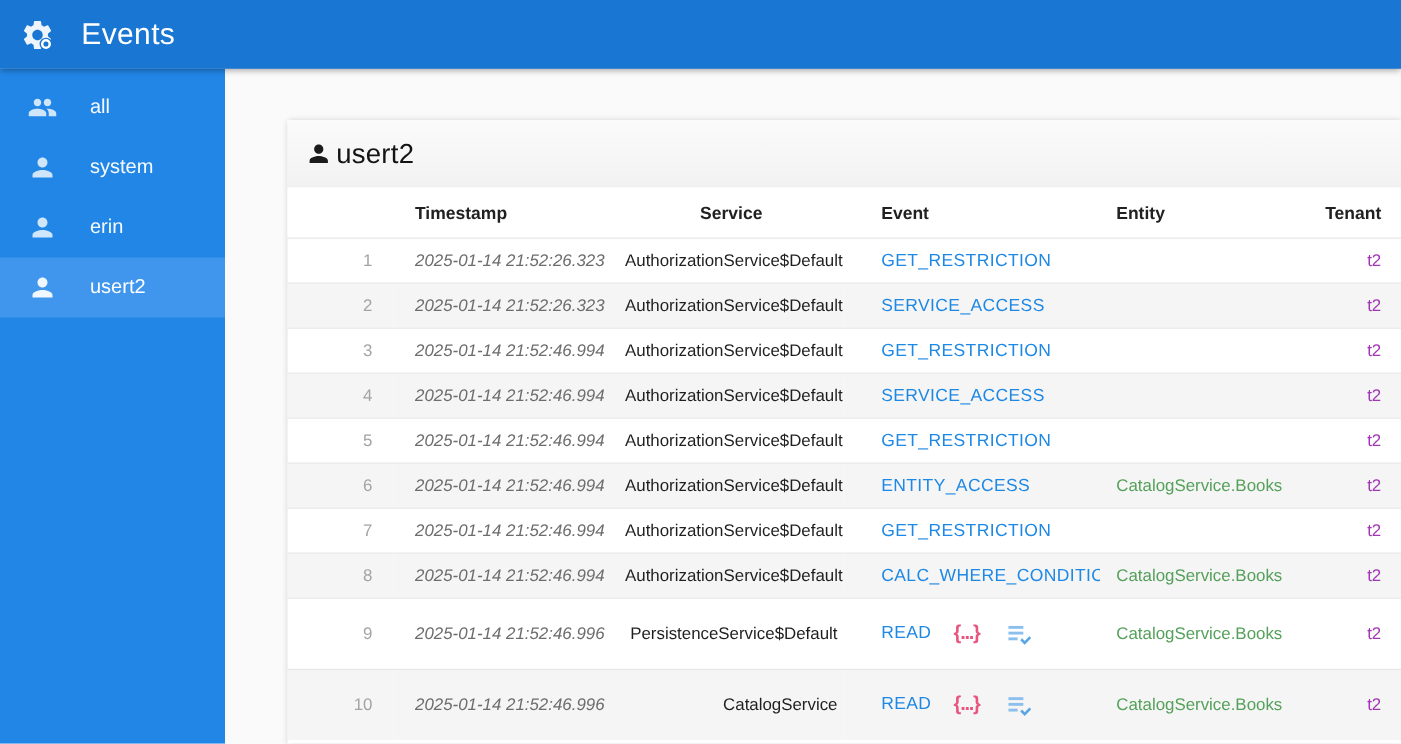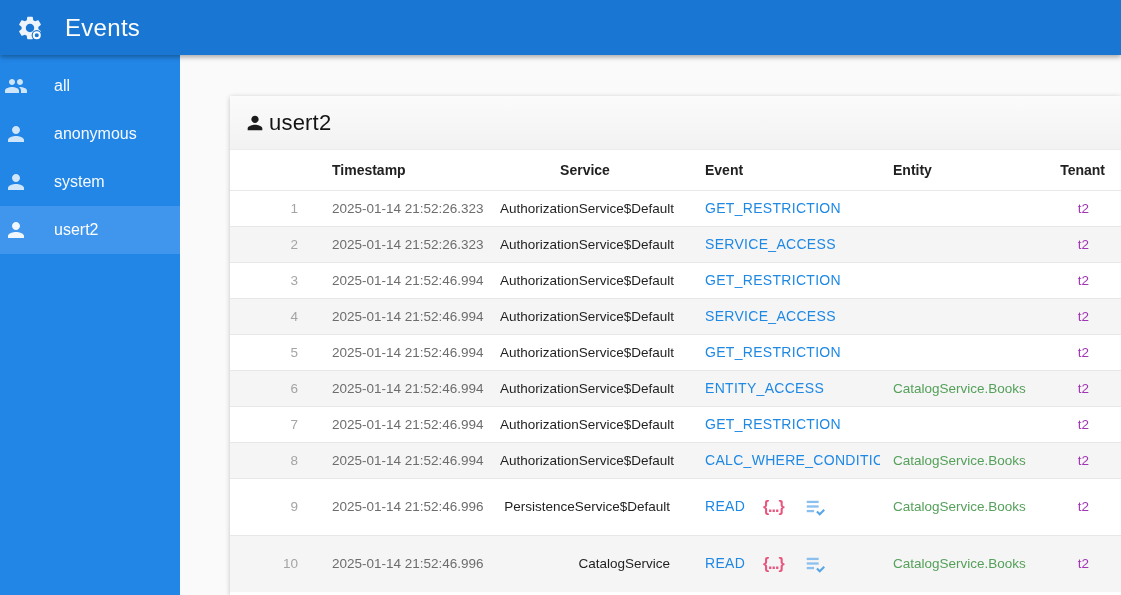--- a/index.html
+++ b/index.html
@@ -25,21 +25,21 @@
   }
 
   
   .sidebar {
     position: absolute; top: 55px; left: 0; bottom: 0; width: 180px;
     background: var(--sidebar, #2286e7);
     padding-top: 7px;
     z-index: 20;
   }
   .side-item {
-    height: 48px; display: flex; align-items: center; padding-left: 4px;
+    height: 48px; display: flex; align-items: center; padding-left: 22px;
     cursor: pointer;
     text-align: center;
   }
   .side-item .side-icon { width: 24px; height: 24px; opacity: 0.85; flex: 0 0 24px; }
   .side-item .side-label {
     margin-left: 26px; color: rgba(255,255,255,0.96); font-size: 16px;
   }
   .side-item.selected { background: var(--sidebar-selected, #3f96ec); }
   .side-item.selected .side-icon { opacity: 1; }
   .side-item.selected .side-label { color: #ffffff; }
@@ -79,25 +79,25 @@
   th.h-service{ padding-right: 5px; }
   th.h-event  { text-align: left;  padding-left: 30px; }
   th.h-entity { text-align: left;  padding-left: 13px; }
   th.h-tenant { text-align: right; padding-right: 16px; }
 
   tbody tr { height: 36px; border-top: 1px solid #e7e7e7; background: #ffffff; }
   tbody tr:nth-child(even) { background: #f5f5f5; }
   tbody tr.has-details { height: 57px; }
   td { font-size: 13.5px; white-space: nowrap; overflow: hidden; }
   td.col-num     { color: #a4a4a4; text-align: right; padding-right: 17px; }
-  td.col-ts      { color: #6d6d6d; padding-left: 17px; }
+  td.col-ts      { color: #6d6d6d; padding-left: 17px; font-style: italic; }
   td.col-service { color: #1f1f1f; text-align: right; padding-right: 5px; }
   td.col-event   { padding-left: 30px; }
   td.col-entity  { color: var(--entity, #55a05a); padding-left: 13px; }
-  td.col-tenant  { color: var(--tenant, #a235b5); text-align: right; padding-right: 32px; }
+  td.col-tenant  { color: var(--tenant, #a235b5); text-align: right; padding-right: 16px; }
 
   .event-link {
     color: var(--event-link, #1e88e5); font-size: 14px; letter-spacing: 0.3px;
     text-decoration: none; cursor: pointer;
   }
   .detail-icons { display: inline-flex; align-items: center; margin-left: 14px; vertical-align: middle; }
   .braces-icon {
     color: var(--braces, #e8557e); font-weight: 700; font-size: 16px;
     letter-spacing: -1px; cursor: pointer; margin-right: 20px;
   }
@@ -129,30 +129,30 @@
     </span>
     <span class="side-label">all</span>
   </div>
     <div class="side-item">
     <span class="side-icon">
       <svg class="svg-person" width="24" height="24" viewBox="0 0 24 24">
         <path class="icon-white" d="M12 12c2.21 0 4-1.79 4-4s-1.79-4-4-4-4 1.79-4 4 1.79 4 4 4zm0 2c-2.67 0-8 1.34-8 4v2h16v-2c0-2.66-5.33-4-8-4z"></path>
       </svg>
       
     </span>
-    <span class="side-label">anonymous</span>
+    <span class="side-label">system</span>
   </div>
     <div class="side-item">
     <span class="side-icon">
       <svg class="svg-person" width="24" height="24" viewBox="0 0 24 24">
         <path class="icon-white" d="M12 12c2.21 0 4-1.79 4-4s-1.79-4-4-4-4 1.79-4 4 1.79 4 4 4zm0 2c-2.67 0-8 1.34-8 4v2h16v-2c0-2.66-5.33-4-8-4z"></path>
       </svg>
       
     </span>
-    <span class="side-label">system</span>
+    <span class="side-label">erin</span>
   </div>
     <div class="side-item selected">
     <span class="side-icon">
       <svg class="svg-person" width="24" height="24" viewBox="0 0 24 24">
         <path class="icon-white" d="M12 12c2.21 0 4-1.79 4-4s-1.79-4-4-4-4 1.79-4 4 1.79 4 4 4zm0 2c-2.67 0-8 1.34-8 4v2h16v-2c0-2.66-5.33-4-8-4z"></path>
       </svg>
       
     </span>
     <span class="side-label">usert2</span>
   </div>

